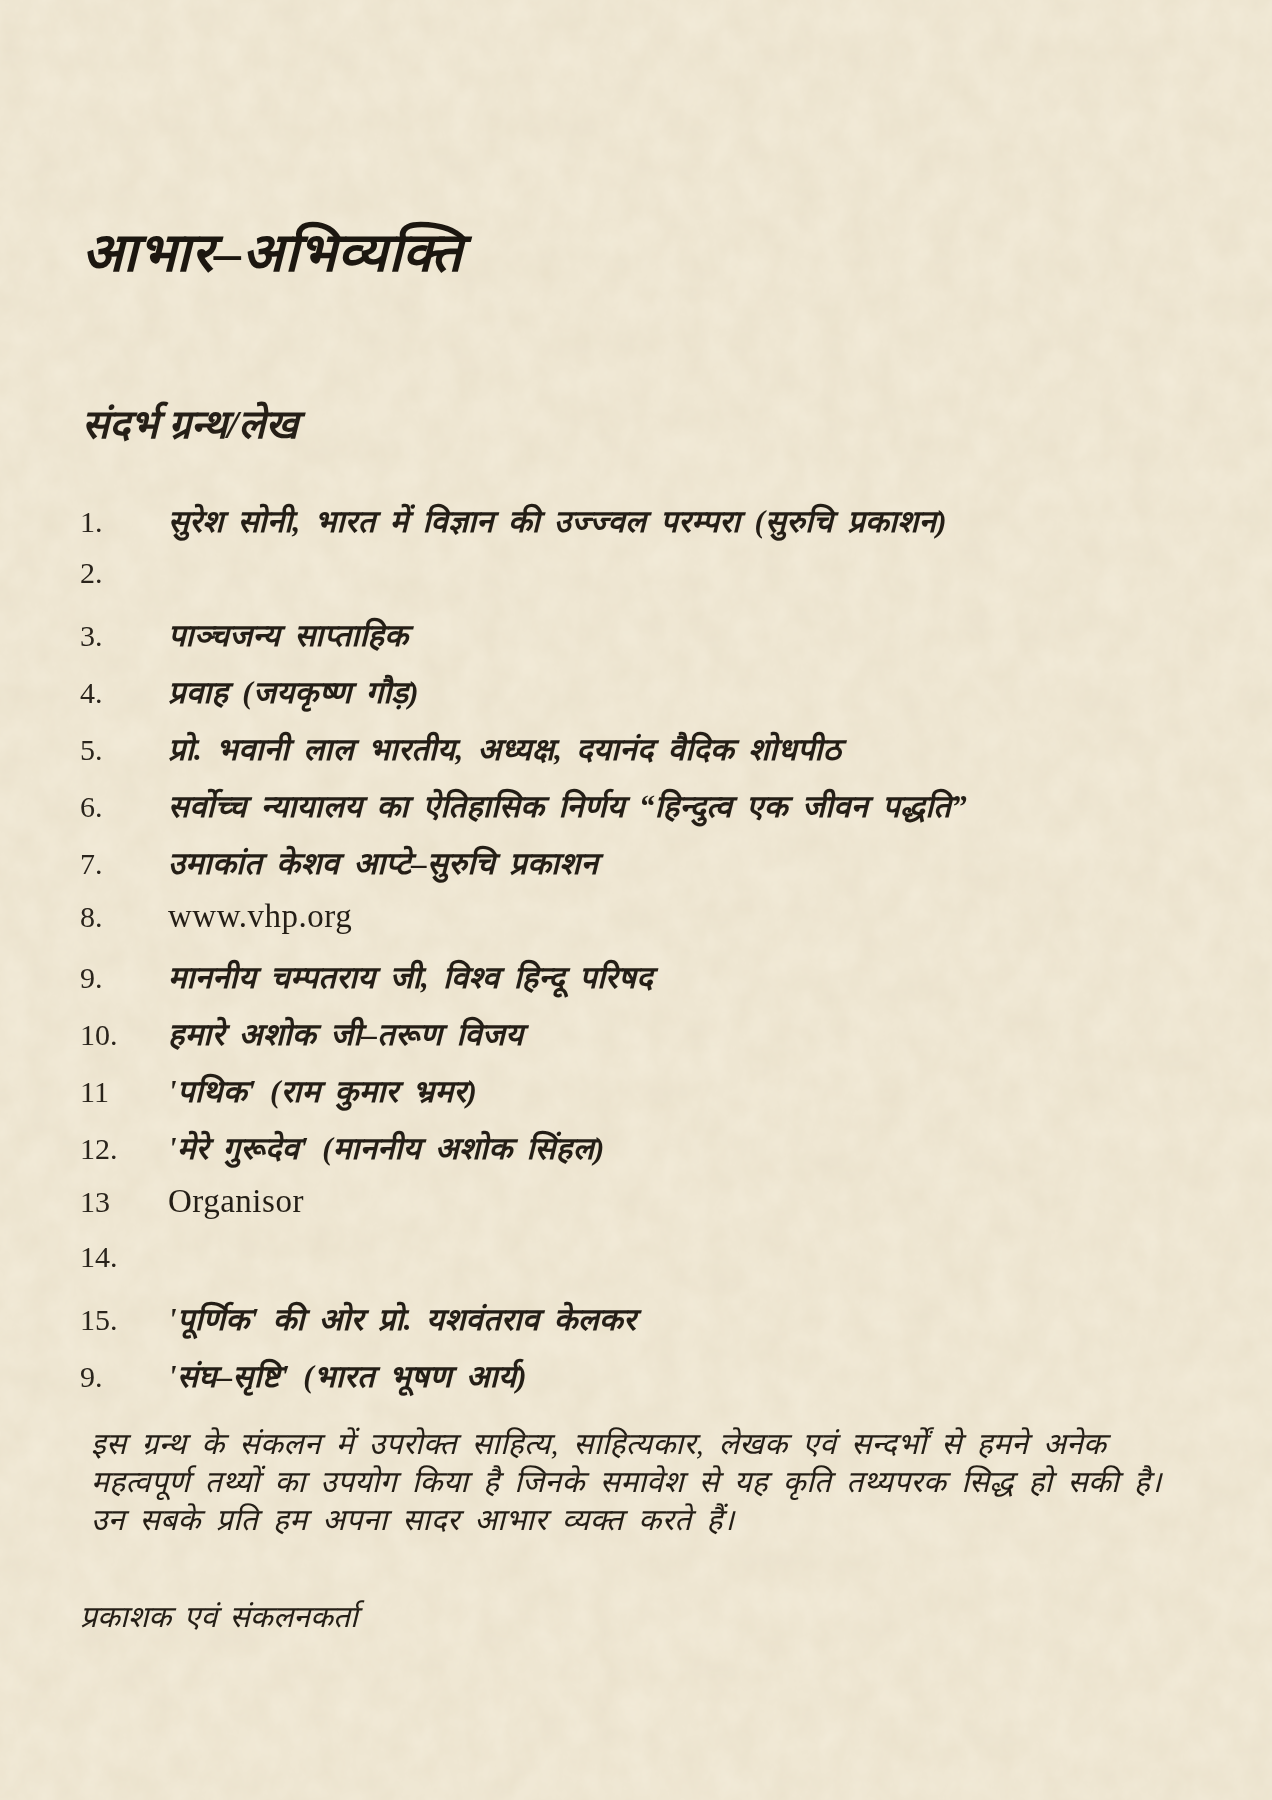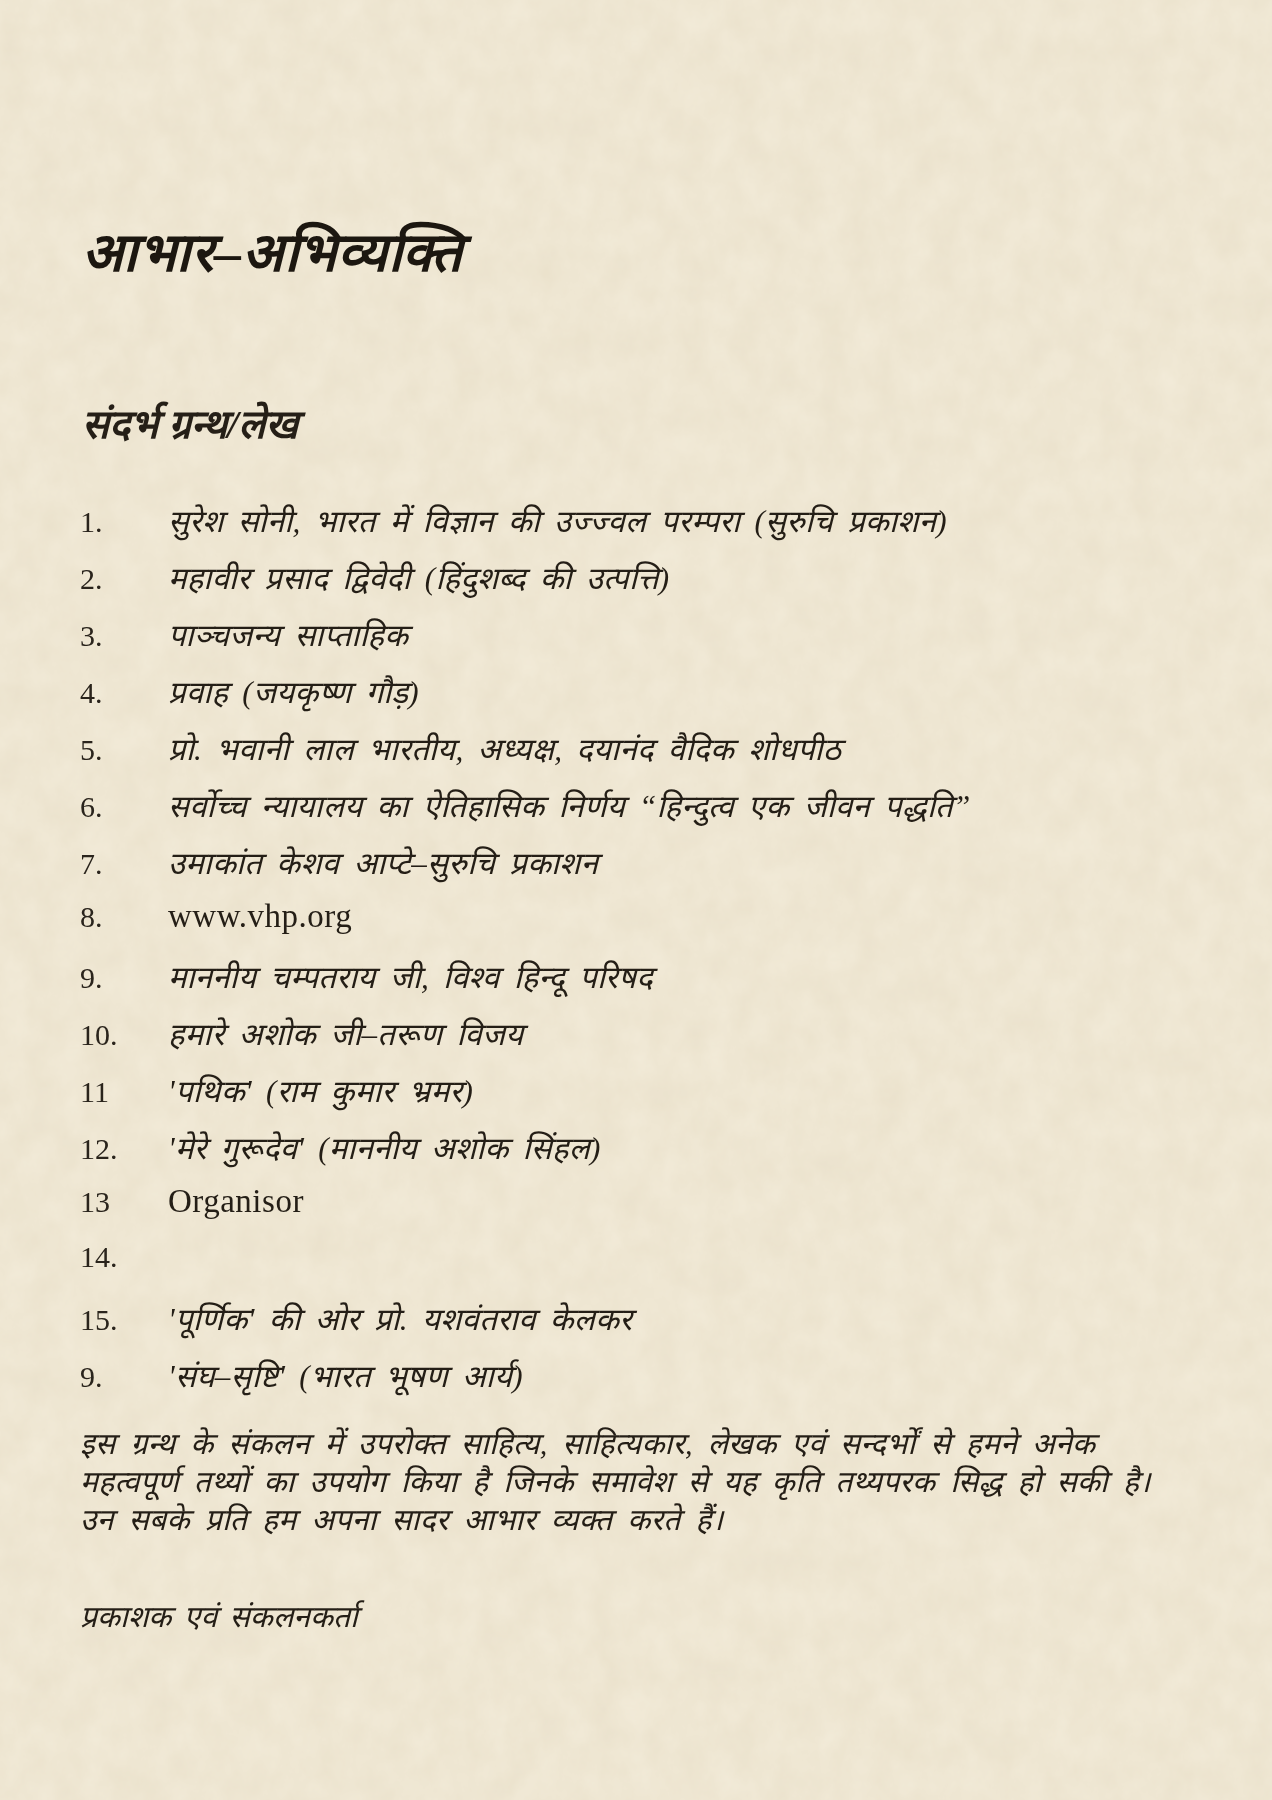--- a/index.html
+++ b/index.html
@@ -31,38 +31,39 @@
   .ref-row {
     display:flex; align-items:baseline;
     height:57px;
   }
   .ref-num {
     flex:0 0 88px;
     font-size:30px; font-style:normal;
     color:#2a241c;
   }
   .ref-text {
-    font-size:31px; font-style:italic; font-weight:400;
+    font-size:31px; font-style:italic; font-weight:700;
     word-spacing:6px; letter-spacing:0.3px;
     color:#241e16;
     white-space:nowrap;
   }
   .ref-text.latin {
     font-style:normal; font-weight:normal;
     word-spacing:normal; letter-spacing:0.5px;
     font-size:33px;
   }
   .closing {
     margin-top:14px;
     width:1114px;
     font-size:30px; line-height:38px;
     font-style:italic; font-weight:500;
     word-spacing:7px; letter-spacing:0.3px;
     text-align:left;
     color:#241e16;
+    margin-left:11px;
   }
   .footer-line {
     margin-top:56px;
     font-size:30px; font-style:italic; font-weight:500;
     word-spacing:5px;
     color:#241e16;
   }
 </style>
 </head>
 <body>
@@ -91,21 +92,20 @@
 
     <h2 class="subtitle">संदर्भ ग्रन्थ/लेख</h2>
 
     <div class="ref-list">
       <div class="ref-row">
         <span class="ref-num">1.</span>
         <span class="ref-text">सुरेश सोनी, भारत में विज्ञान की उज्ज्वल परम्परा (सुरुचि प्रकाशन)</span>
       </div>
       <div class="ref-row">
         <span class="ref-num">2.</span>
-        <span class="ref-text">महावीर प्रसाद द्विवेदी (हिंदुशब्द की उत्पत्ति)</span>
       </div>
       <div class="ref-row">
         <span class="ref-num">3.</span>
         <span class="ref-text">पाञ्चजन्य साप्ताहिक</span>
       </div>
       <div class="ref-row">
         <span class="ref-num">4.</span>
         <span class="ref-text">प्रवाह (जयकृष्ण गौड़)</span>
       </div>
       <div class="ref-row">

